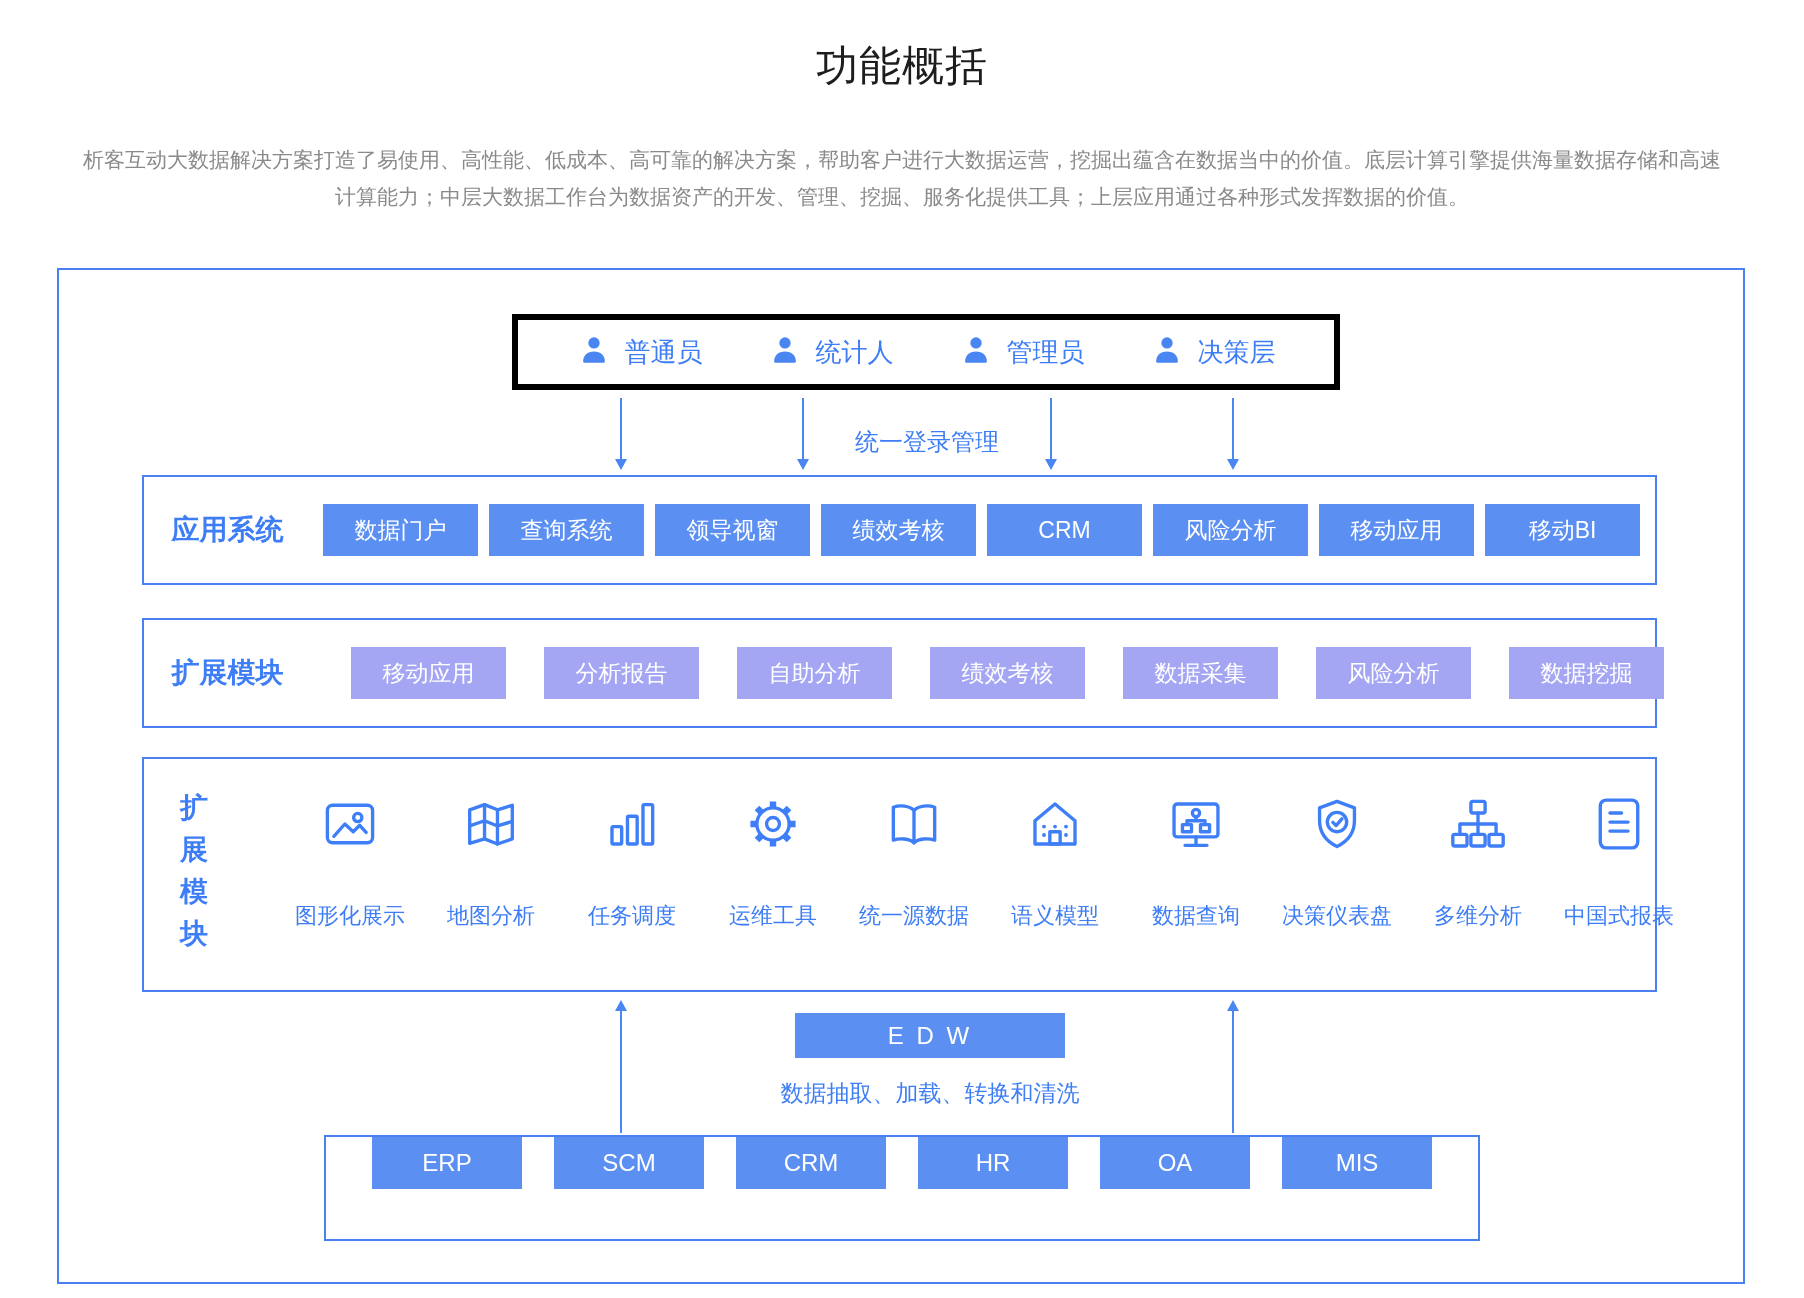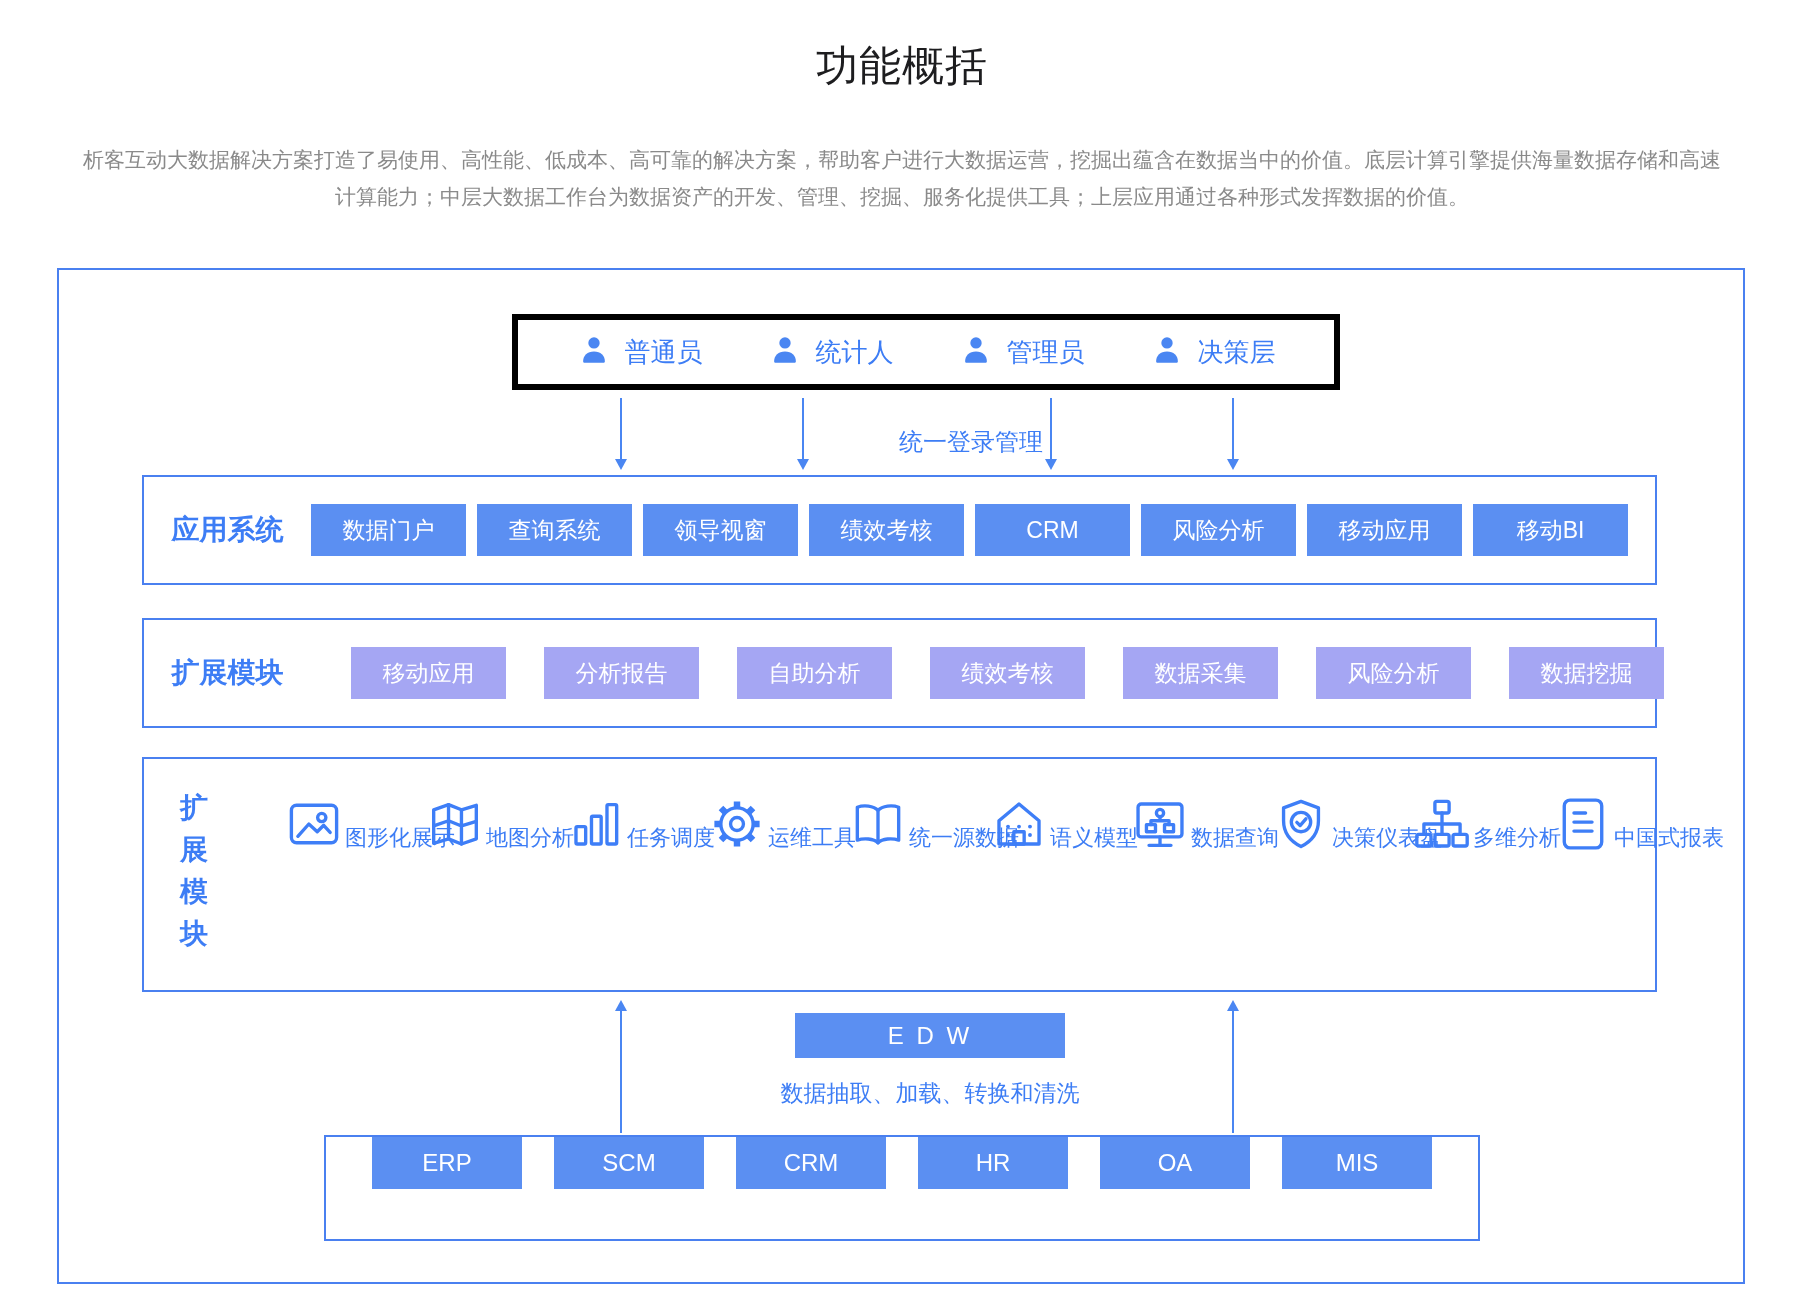--- a/index.html
+++ b/index.html
@@ -37,21 +37,21 @@
     border-top:11px solid #4a86f2;
   }
   .arrow-up { position:absolute; width:2px; background:#4a86f2; }
   .arrow-up::before {
     content:""; position:absolute; top:-10px; left:-5px;
     border-left:6px solid transparent; border-right:6px solid transparent;
     border-bottom:11px solid #4a86f2;
   }
   .login-label {
     position:absolute; top:156px; left:868px; transform:translateX(-50%);
-    color:#3d7df5; font-size:24px; white-space:nowrap;margin-left:44px;
+    color:#3d7df5; font-size:24px; white-space:nowrap;
   }
   
   .row-box {
     position:absolute; left:83px; width:1515px; height:110px;
     border:2px solid #4a80f0; display:flex; align-items:center;
   }
   .row-label {
     width:167px; text-align:center; color:#3d7df5;
     font-size:28px; font-weight:600; flex:0 0 167px; white-space:nowrap;
   }
@@ -72,21 +72,21 @@
   .tools-vlabel {
     position:absolute; left:20px; top:28px; width:60px; text-align:center;
     color:#3d7df5; font-size:28px; font-weight:600; line-height:42px;
   }
   .tools-vlabel span { display:block; }
   .tools-items {
     position:absolute; left:139px; top:32px; width:1403px;
     display:flex; justify-content:space-between;
   }
   .tool-item {
-    width:134px; display:flex; flex-direction:row; align-items:center;
+    width:134px; display:flex; flex-direction:column; align-items:center;gap:16px;
   }
   .tool-icon { height:66px; display:flex; align-items:center; justify-content:center; }
   .tool-label {
     margin-top:28px; color:#3d7df5; font-size:22px; font-weight:500; white-space:nowrap;
   }
   svg.ticon { stroke:#3e7ef7; fill:none; stroke-width:2.6; stroke-linecap:round; stroke-linejoin:round; }
   
   .edw-bar {
     position:absolute; left:736px; top:743px; width:270px; height:45px;
     background:#5b8ff2; color:#ffffff; display:flex; align-items:center; justify-content:center;
@@ -145,21 +145,21 @@
       <span class="user-label">决策层</span>
     </div>
   </div>
 
   <div class="arrow-down" style="left:561px; top:128px; height:62px;"></div>
   <div class="arrow-down" style="left:743px; top:128px; height:62px;"></div>
   <div class="arrow-down" style="left:991px; top:128px; height:62px;"></div>
   <div class="arrow-down" style="left:1173px; top:128px; height:62px;"></div>
   <div class="login-label">统一登录管理</div>
 
-  <div class="row-box app-row" style="top:205px;">
+  <div class="row-box app-row" style="top:205px;gap:12px;">
     <div class="row-label">应用系统</div>
     <div class="btn-group">
       <div class="blk blue">数据门户</div>
       <div class="blk blue">查询系统</div>
       <div class="blk blue">领导视窗</div>
       <div class="blk blue">绩效考核</div>
       <div class="blk blue">CRM</div>
       <div class="blk blue">风险分析</div>
       <div class="blk blue">移动应用</div>
       <div class="blk blue">移动BI</div>

